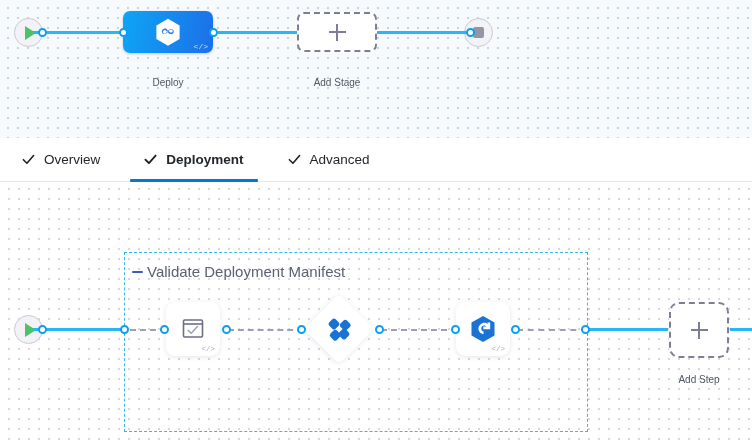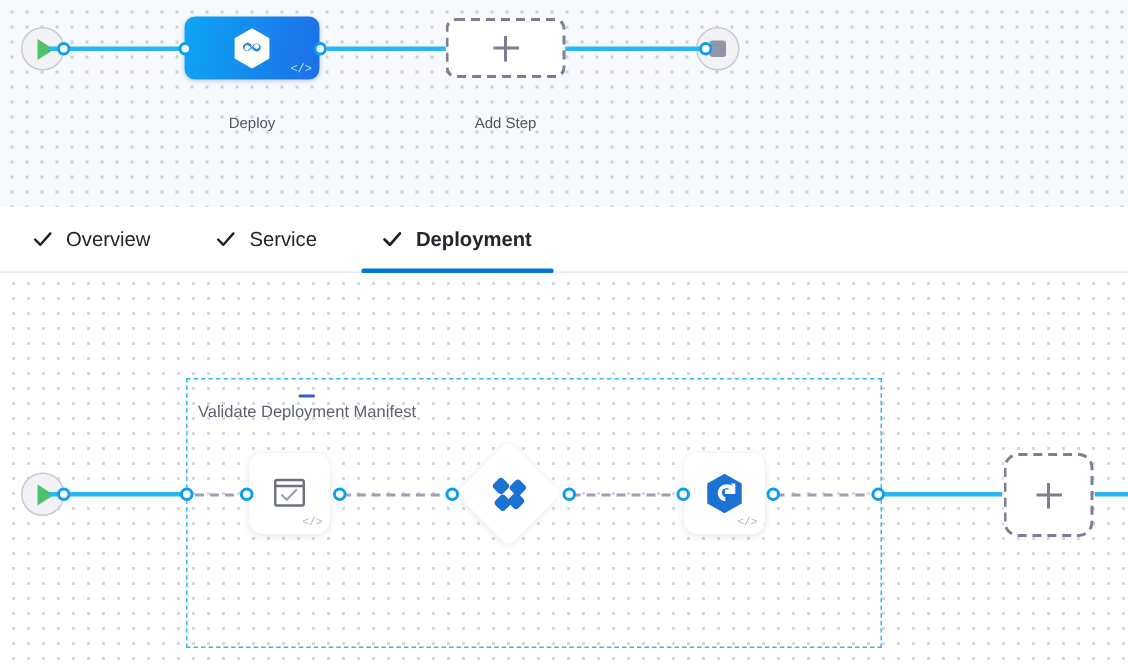--- a/index.html
+++ b/index.html
@@ -122,24 +122,23 @@
   
   .step-group {
     position: absolute;
     border: 1.3px dashed #38b6f1;
     background: transparent;
     z-index: 1;
   }
   .step-group-title {
     position: absolute;
     display: flex; align-items: center; gap: 4px;
-    font-size: 11px; color: #5a6170;
+    font-size: 15px; color: #5a6170;
     white-space: nowrap;
     z-index: 5;
-    flex-direction: column;
   }
   .collapse-dash { display:block; width: 11px; height: 2px; background: #3b5bbd; border-radius:1px; }
 
   
   .step-square {
     position: absolute;
     width: 54px; height: 54px;
     background: #ffffff;
     border-radius: 9px;
     box-shadow: 0 1px 5px rgba(40,60,90,.13);
@@ -187,46 +186,46 @@
       </svg>
       <span class="code-badge">&lt;/&gt;</span>
     </div>
     <div class="port" style="left:119px; top:28px;"></div>
     <div class="port" style="left:209px; top:28px;"></div>
     <div class="node-label" style="left:118px; top:75px; width:100px;">Deploy</div>
 
     <div class="dashed-node" style="left:297px; top:12px; width:80px; height:40px; border-radius:7px;">
       <div class="plus"></div>
     </div>
-    <div class="node-label" style="left:287px; top:75px; width:100px;">Add Step</div>
+    <div class="node-label" style="left:287px; top:75px; width:100px;">Add Stage</div>
 
     <div class="port" style="left:466px; top:28px;"></div>
     <div class="term-node" style="left:464px; top:18px;">
       <div class="stop-sq"></div>
     </div>
   </div>
 
   <div class="tabbar">
     <div class="tab">
       <svg class="tick" viewBox="0 0 14 14">
           <path d="M1.5 7.2 L5.3 11 L12.5 2.8" stroke="#1c2127" stroke-width="1.7" fill="none" stroke-linecap="round" stroke-linejoin="round"></path>
         </svg>
       <span>Overview</span>
     </div>
-    <div class="tab">
-      <svg class="tick" viewBox="0 0 14 14">
-          <path d="M1.5 7.2 L5.3 11 L12.5 2.8" stroke="#1c2127" stroke-width="1.7" fill="none" stroke-linecap="round" stroke-linejoin="round"></path>
-        </svg>
-      <span>Service</span>
-    </div>
     <div class="tab active">
       <svg class="tick" viewBox="0 0 14 14">
           <path d="M1.5 7.2 L5.3 11 L12.5 2.8" stroke="#1c2127" stroke-width="2" fill="none" stroke-linecap="round" stroke-linejoin="round"></path>
         </svg>
       <span>Deployment</span>
+    </div>
+    <div class="tab">
+      <svg class="tick" viewBox="0 0 14 14">
+          <path d="M1.5 7.2 L5.3 11 L12.5 2.8" stroke="#1c2127" stroke-width="1.7" fill="none" stroke-linecap="round" stroke-linejoin="round"></path>
+        </svg>
+      <span>Advanced</span>
     </div>
   </div>
 
   <div class="exec-canvas">
 
     <div class="step-group" style="left:124px; top:70px; width:464px; height:180px;"></div>
     <div class="step-group-title" style="left:132px; top:81px;">
       <span class="collapse-dash"></span>
       <span>Validate Deployment Manifest</span>
     </div>
@@ -276,15 +275,16 @@
       </svg>
       <span class="code-badge">&lt;/&gt;</span>
     </div>
     <div class="port" style="left:511px; top:143px;"></div>
 
     <div class="port" style="left:581px; top:143px;"></div>
 
     <div class="dashed-node" style="left:669px; top:301px; width:60px; height:56px; border-radius:10px; top:120px;">
       <div class="plus"></div>
     </div>
+    <div class="node-label" style="left:649px; top:190px; width:100px;">Add Step</div>
   </div>
 
 </div>
 
 </body></html>

